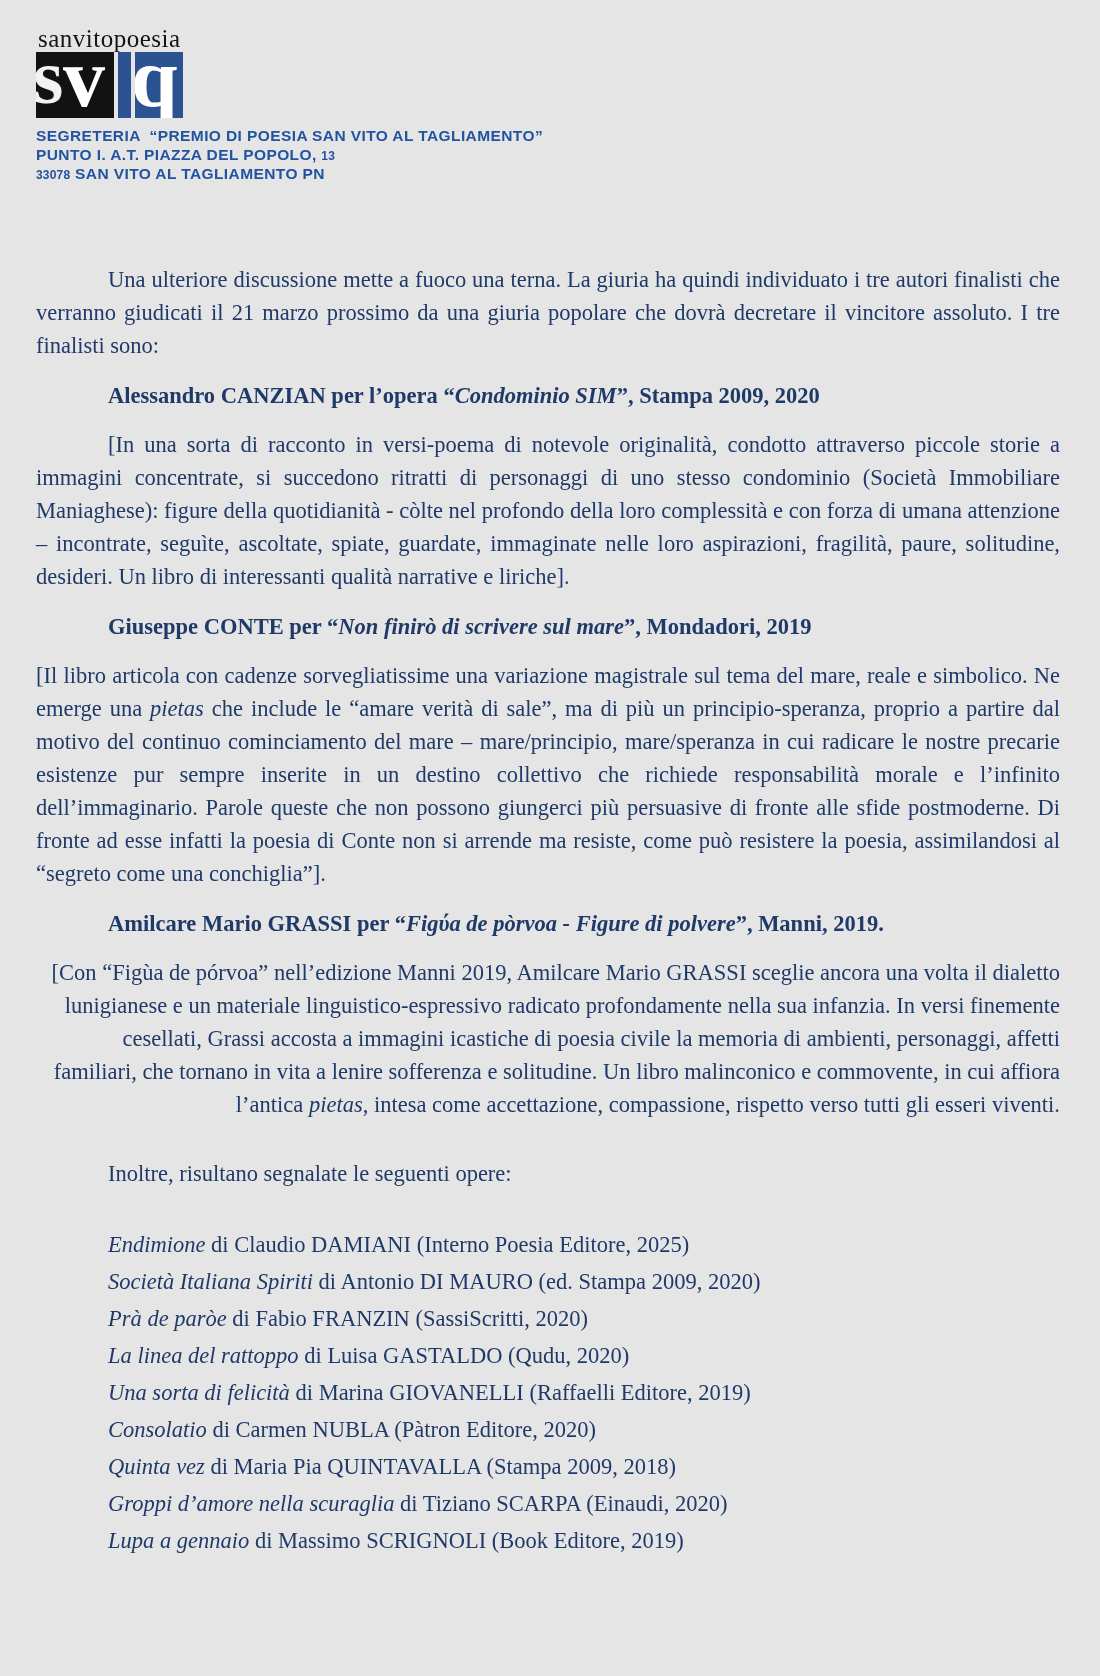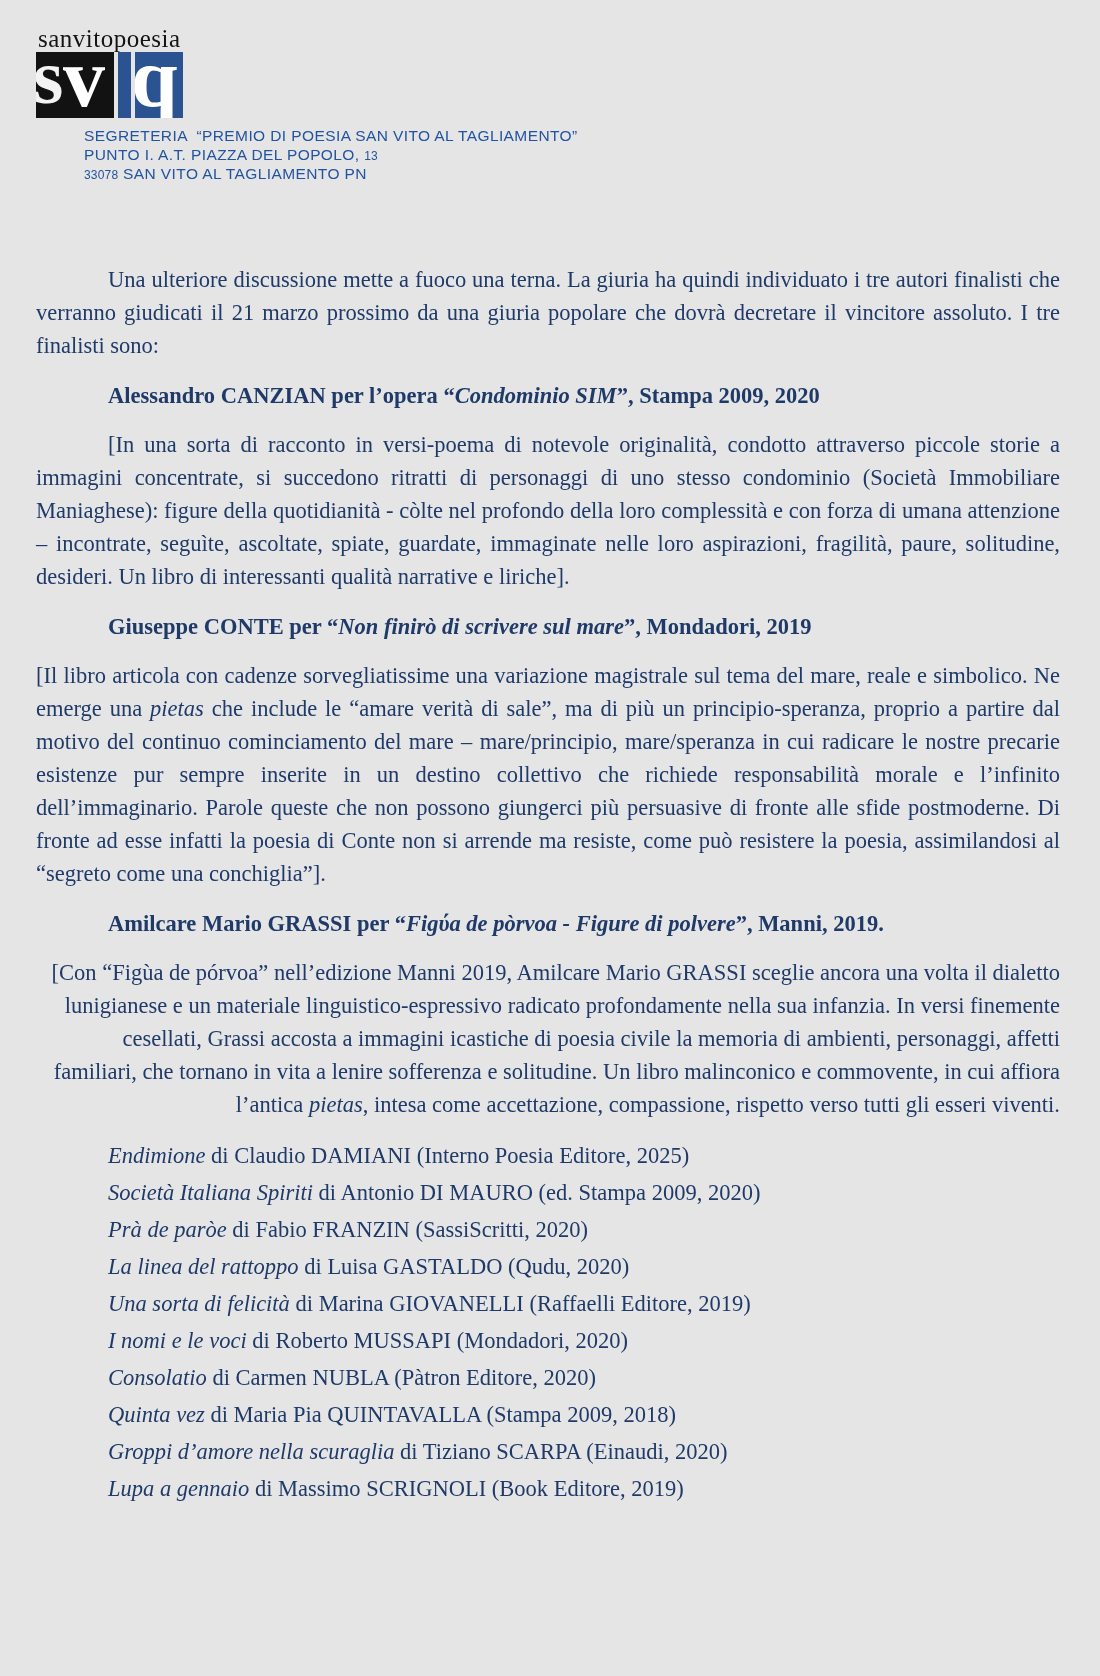--- a/index.html
+++ b/index.html
@@ -42,26 +42,25 @@
   }
   .block-p .p{
     position:absolute;left:-4px;top:-16px;
     font-size:84px;line-height:84px;color:#ffffff;font-weight:bold;
     transform:scaleX(-1);
     display:inline-block;
   }
   .org-address{
     margin-top:5px;
     font-family:"Liberation Sans", sans-serif;
-    font-weight:normal;
+    font-weight:bold;
     font-size:15.5px;
     line-height:18.5px;
     letter-spacing:0.4px;
     color:#2253a0;
-    margin-left:48px;
   }
   .org-address .small-num{font-size:12px;letter-spacing:0.2px;}
   
   .doc-body{margin-top:78px;font-size:22.5px;}
   .body-text{
     margin:0 0 16px 0;
     line-height:33px;
     text-align:right;
   }
   .justify{text-align:justify;}
@@ -108,28 +107,28 @@
 
     <p class="finalist-heading"><span>Alessandro CANZIAN per l’opera “</span><span class="it">Condominio SIM</span><span>”, Stampa 2009, 2020</span></p>
     <p class="body-text justify indent"><span>[In una sorta di racconto in versi-poema di notevole originalità, condotto attraverso piccole storie a immagini concentrate, si succedono ritratti di personaggi di uno stesso condominio (Società Immobiliare Maniaghese): figure della quotidianità - còlte nel profondo della loro complessità e con forza di umana attenzione – incontrate, seguìte, ascoltate, spiate, guardate, immaginate nelle loro aspirazioni, fragilità, paure, solitudine, desideri. Un libro di interessanti qualità narrative e liriche].</span></p>
 
     <p class="finalist-heading"><span>Giuseppe CONTE per “</span><span class="it">Non finirò di scrivere sul mare</span><span>”, Mondadori, 2019</span></p>
     <p class="body-text justify"><span>[Il libro articola con cadenze sorvegliatissime una variazione magistrale sul tema del mare, reale e simbolico. Ne emerge una </span><span class="it">pietas</span><span> che include le “amare verità di sale”, ma di più un principio-speranza, proprio a partire dal motivo del continuo cominciamento del mare – mare/principio, mare/speranza in cui radicare le nostre precarie esistenze pur sempre inserite in un destino collettivo che richiede responsabilità morale e l’infinito dell’immaginario. Parole queste che non possono giungerci più persuasive di fronte alle sfide postmoderne. Di fronte ad esse infatti la poesia di Conte non si arrende ma resiste, come può resistere la poesia, assimilandosi al “segreto come una conchiglia”].</span></p>
 
     <p class="finalist-heading"><span>Amilcare Mario GRASSI per “</span><span class="it">Figύa de pòrvoa - Figure di polvere</span><span>”, Manni, 2019.</span></p>
     <p class="body-text"><span>[Con “Figùa de pórvoa” nell’edizione Manni 2019, Amilcare Mario GRASSI sceglie ancora una volta il dialetto lunigianese e un materiale linguistico-espressivo radicato profondamente nella sua infanzia. In versi finemente cesellati, Grassi accosta a immagini icastiche di poesia civile la memoria di ambienti, personaggi, affetti familiari, che tornano in vita a lenire sofferenza e solitudine. Un libro malinconico e commovente, in cui affiora l’antica </span><span class="it">pietas</span><span>, intesa come accettazione, compassione, rispetto verso tutti gli esseri viventi.</span></p>
 
+    <p class="inoltre">Inoltre, risultano segnalate le seguenti opere:</p>
 
     <div class="works">
         <p class="work-item"><span class="it">Endimione</span><span> di Claudio DAMIANI (Interno Poesia Editore, 2025)</span></p>
         <p class="work-item"><span class="it">Società Italiana Spiriti</span><span> di Antonio DI MAURO (ed. Stampa 2009, 2020)</span></p>
         <p class="work-item"><span class="it">Prà de paròe</span><span> di Fabio FRANZIN (SassiScritti, 2020)</span></p>
         <p class="work-item"><span class="it">La linea del rattoppo</span><span> di Luisa GASTALDO (Qudu, 2020)</span></p>
         <p class="work-item"><span class="it">Una sorta di felicità</span><span> di Marina GIOVANELLI (Raffaelli Editore, 2019)</span></p>
-        <p class="work-item"><span class="it">I nomi e le voci</span><span> di Roberto MUSSAPI (Mondadori, 2020)</span></p>
         <p class="work-item"><span class="it">Consolatio</span><span> di Carmen NUBLA (Pàtron Editore, 2020)</span></p>
         <p class="work-item"><span class="it">Quinta vez</span><span> di Maria Pia QUINTAVALLA (Stampa 2009, 2018)</span></p>
         <p class="work-item"><span class="it">Groppi d’amore nella scuraglia</span><span> di Tiziano SCARPA (Einaudi, 2020)</span></p>
         <p class="work-item"><span class="it">Lupa a gennaio</span><span> di Massimo SCRIGNOLI (Book Editore, 2019)</span></p>
       </div>
 
   </div>
 </div>
 
 </body></html>

